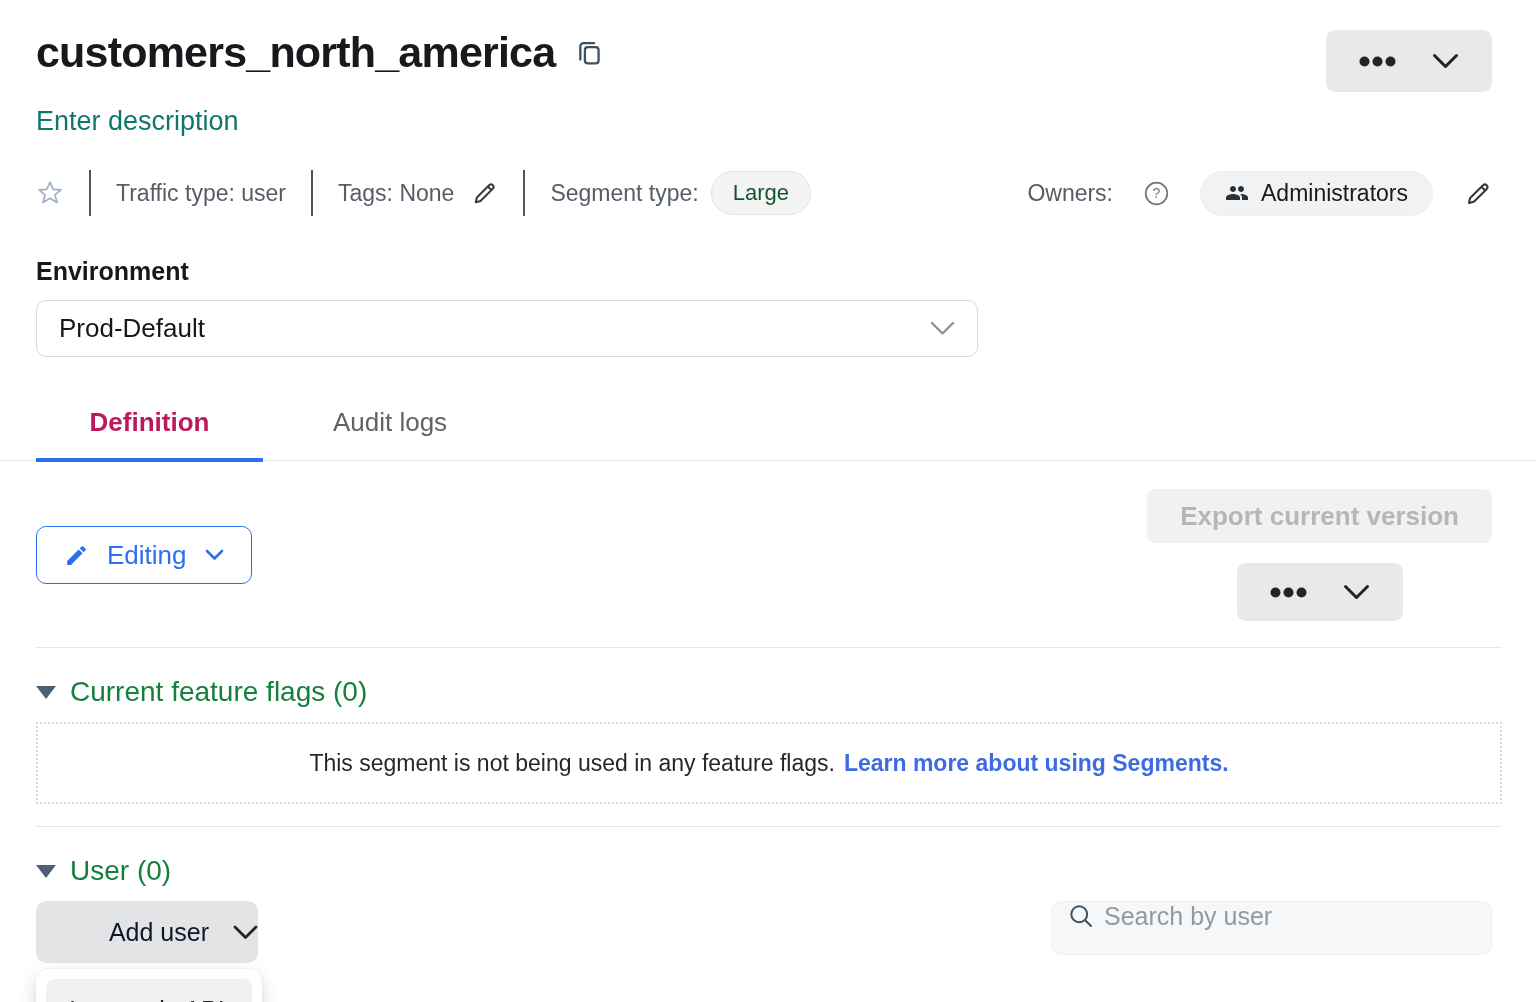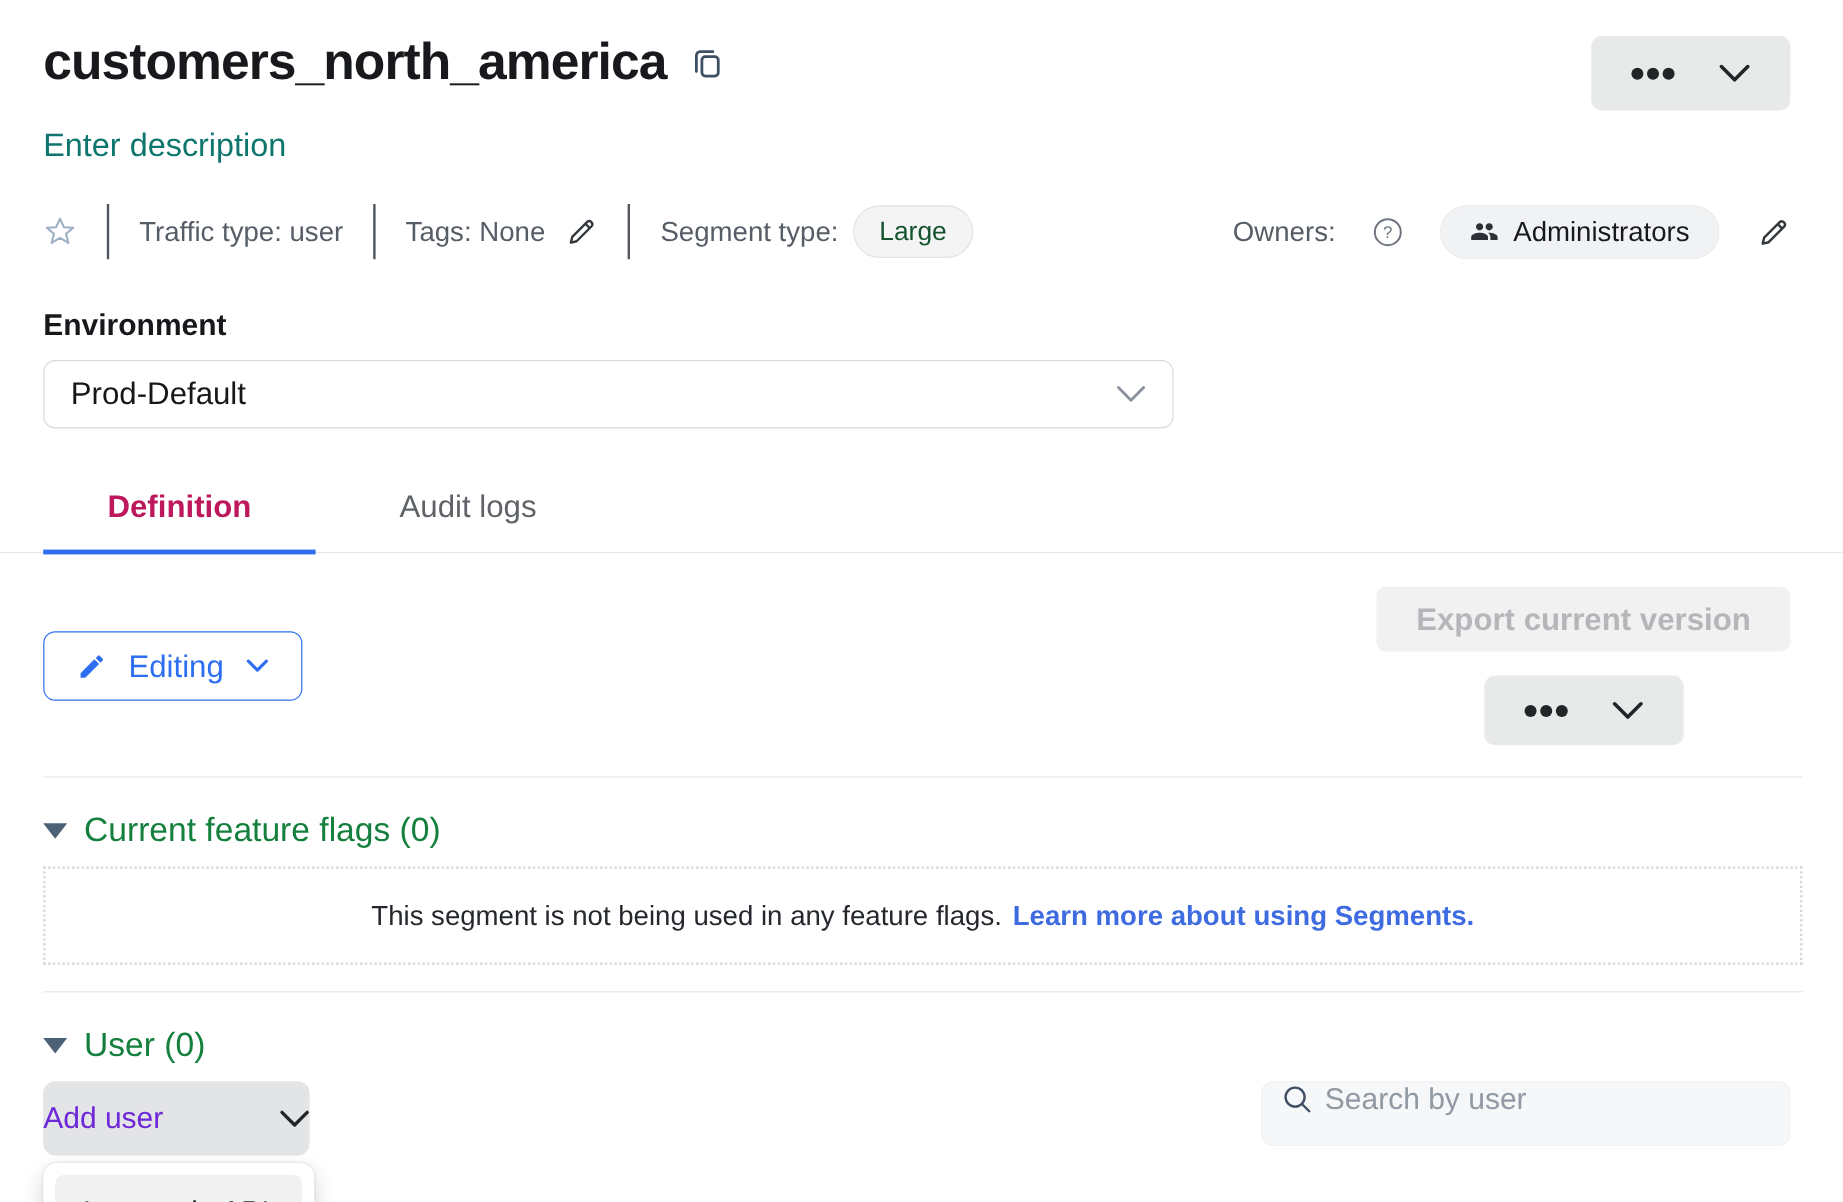--- a/index.html
+++ b/index.html
@@ -51,21 +51,21 @@
 
   
   .section-heading { display: flex; align-items: center; gap: 14px; margin-top: 28px; font-size: 28px; color: #15803d; cursor: pointer; }
   .tri { width: 0; height: 0; border-left: 10px solid transparent; border-right: 10px solid transparent; border-top: 13px solid #4c6076; flex: none; }
   .empty-box { margin: 14px 34px 0 36px; border: 2px dotted #d9dadb; height: 82px; display: flex; align-items: center; justify-content: center; font-size: 23px; color: #24282d; }
   .empty-box .link { color: #3e6be0; font-weight: 700; margin-left: 9px; cursor: pointer; }
   .divider-2 { margin-top: 22px; }
 
   
   .user-row { display: flex; justify-content: space-between; align-items: flex-start; margin-top: 14px; }
-  .btn-adduser { width: 222px; height: 62px; background: #e3e4e6; border: none; border-radius: 10px; display: flex; align-items: center; justify-content: space-between; gap: 24px; font-size: 25px; color: #6d28d9; cursor: pointer; font-family: inherit; }
+  .btn-adduser { width: 222px; height: 62px; background: #e3e4e6; border: none; border-radius: 10px; display: flex; align-items: center; justify-content: flex-end; gap: 24px; font-size: 25px; color: #0f172a; cursor: pointer; font-family: inherit; }
   .menu { margin-top: 6px; width: 226px; background: #fff; border-radius: 12px; box-shadow: 0 0 2px rgba(0,0,0,.10), 0 7px 18px rgba(0,0,0,.16); padding: 10px; }
   .menu-item { background: #f1f1f2; border-radius: 8px; padding: 17px 10px 17px 23px; font-size: 25px; color: #202428; cursor: pointer; }
   .search-box { width: 441px; height: 54px; background: #f6f7f8; border: 1px solid #f0f1f2; border-radius: 10px; display: flex; align-items: flex-start; padding: 0 15px; gap: 9px; }
   .search-box input { border: none; outline: none; background: transparent; font-size: 25px; color: #333; width: 100%; font-family: inherit; }
   .search-box input::placeholder { color: #9199a3; }
 
   svg { display: block; }
 </style>
 </head>
 <body>

